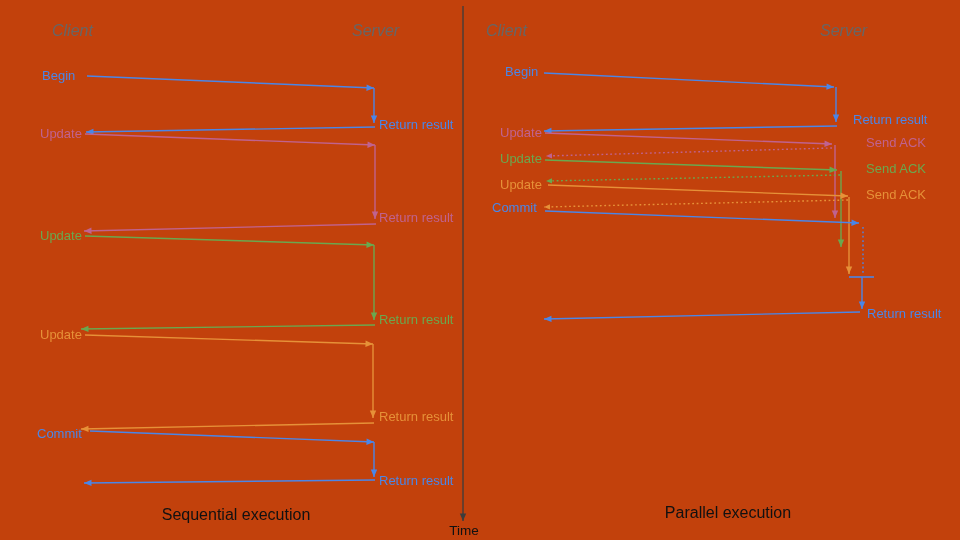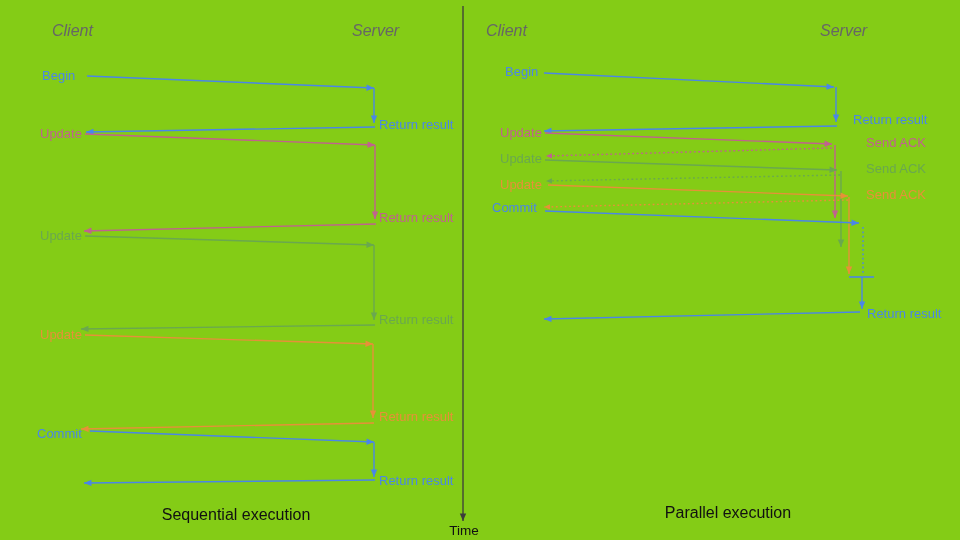--- a/index.html
+++ b/index.html
@@ -1,16 +1,16 @@
 <!DOCTYPE html>
 <html><head>
 <meta charset="utf-8">
 <style>
   html,body{margin:0;padding:0;background:#ffffff;}
-  .stage{position:relative;width:960px;height:540px;overflow:hidden;background:#84cc16;}
+  .stage{position:relative;width:960px;height:540px;overflow:hidden;background:#c2410c;}
   svg{display:block;}
   svg text{font-family:"Liberation Sans","DejaVu Sans",sans-serif;}
 </style>
 </head>
 <body>
 
 <div class="stage">
   <svg id="diagram" width="960" height="540" viewBox="0 0 960 540">
       <path d="M87 76 L 374 88" fill="none" stroke="#4a86e8" stroke-width="1.4"></path>
       <polygon points="374,88 366.3728661733577,90.88389139713838 366.64022838883363,84.48947841034" fill="#4a86e8"></polygon>

